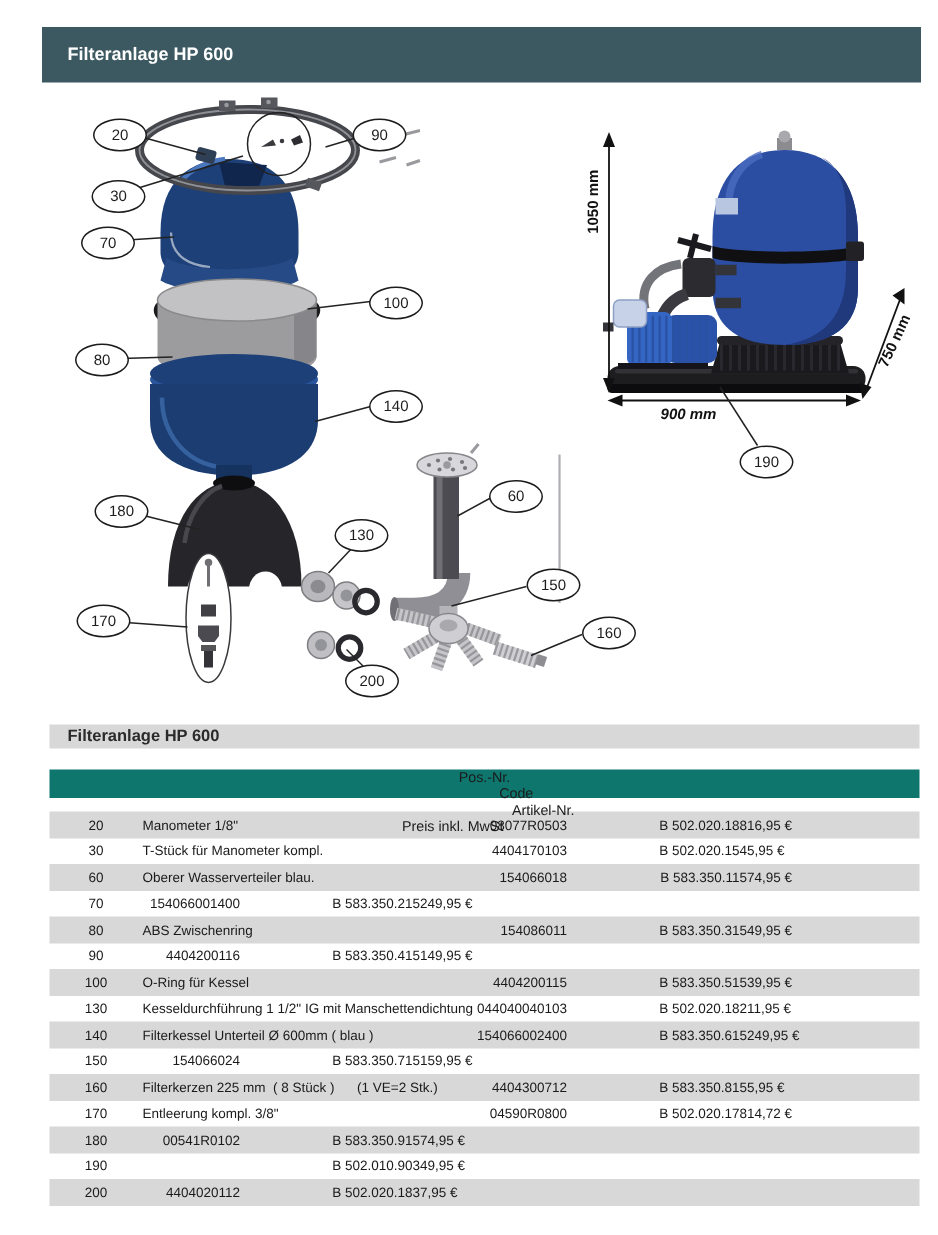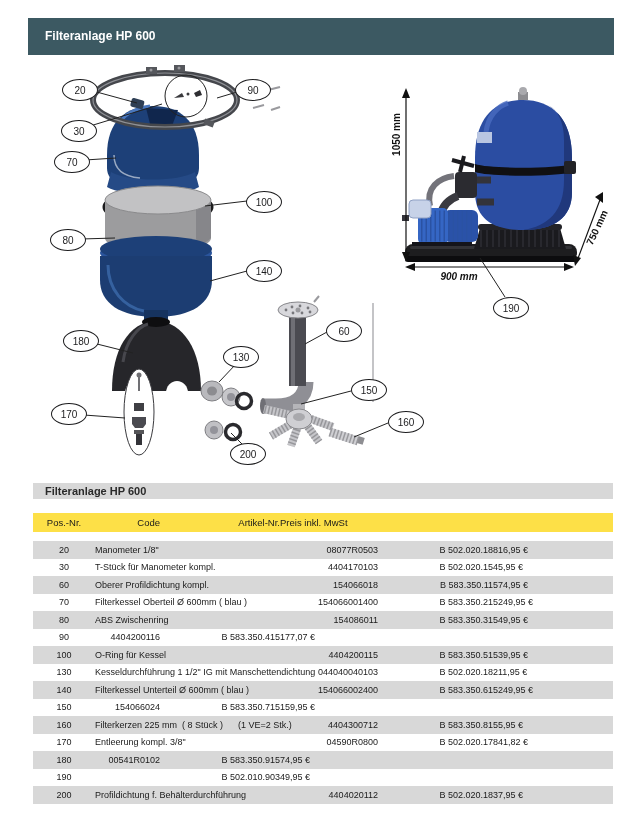--- a/index.html
+++ b/index.html
@@ -22,22 +22,22 @@
   .dim{position:absolute;font-size:10px;font-weight:bold;color:#111;width:56px;text-align:center;z-index:4;}
   #dim-h{left:340px;top:69px;transform:rotate(-90deg);}
   #dim-w{left:403px;top:211px;font-style:italic;}
   #dim-d{left:541px;top:162px;transform:rotate(-65deg);}
   .table-wrap{position:absolute;left:33px;top:483px;width:580px;}
   .tbl-title{
     height:16px;background:#d8d8d8;font-size:11px;font-weight:bold;line-height:16px;
     padding-left:12px;color:#2a2a2a;box-sizing:border-box;margin-bottom:14px;
   }
   .thead{
-    height:19px;background:#fde047;display:flex;align-items:center;
-    font-size:9.5px;color:#1a1a1a;margin-bottom:9px;
+    height:19px;background:#0f766e;display:flex;align-items:center;
+    font-size:9.5px;color:#1a1a1a;margin-bottom:9px;flex-direction:column;
   }
   .trow{height:17.5px;display:flex;align-items:center;font-size:9px;color:#1a1a1a;}
   .trow.striped{background:#d8d8d8;}
   .tcell{box-sizing:border-box;}
   .c-pos{width:62px;text-align:center;}
   .c-name{width:218px;text-align:left;white-space:pre;}
   .thead .c-name{text-align:center;}
   .c-code{width:65px;text-align:right;white-space:nowrap;}
   .c-art{width:120px;text-align:right;white-space:nowrap;}
   .c-price{width:110px;padding-right:8px;white-space:nowrap;}
@@ -298,44 +298,43 @@
       </div>
       <div class="trow">
         <div class="tcell c-pos">30</div>
         <div class="tcell c-name">T-Stück für Manometer kompl.</div>
         <div class="tcell c-code">4404170103</div>
         <div class="tcell c-art">B 502.020.154</div>
         <div class="tcell c-price">5,95 €</div>
       </div>
       <div class="trow striped">
         <div class="tcell c-pos">60</div>
-        <div class="tcell c-name">Oberer Profildichtung kompl.</div>
+        <div class="tcell c-name">Oberer Wasserverteiler blau.</div>
         <div class="tcell c-code">154066018</div>
         <div class="tcell c-art">B 583.350.115</div>
         <div class="tcell c-price">74,95 €</div>
       </div>
       <div class="trow">
         <div class="tcell c-pos">70</div>
-        <div class="tcell c-name">Filterkessel Oberteil Ø 600mm ( blau )</div>
         <div class="tcell c-code">154066001400</div>
         <div class="tcell c-art">B 583.350.215</div>
         <div class="tcell c-price">249,95 €</div>
       </div>
       <div class="trow striped">
         <div class="tcell c-pos">80</div>
         <div class="tcell c-name">ABS Zwischenring</div>
         <div class="tcell c-code">154086011</div>
         <div class="tcell c-art">B 583.350.315</div>
         <div class="tcell c-price">49,95 €</div>
       </div>
       <div class="trow">
         <div class="tcell c-pos">90</div>
         <div class="tcell c-code">4404200116</div>
         <div class="tcell c-art">B 583.350.415</div>
-        <div class="tcell c-price">177,07 €</div>
+        <div class="tcell c-price">149,95 €</div>
       </div>
       <div class="trow striped">
         <div class="tcell c-pos">100</div>
         <div class="tcell c-name">O-Ring für Kessel</div>
         <div class="tcell c-code">4404200115</div>
         <div class="tcell c-art">B 583.350.515</div>
         <div class="tcell c-price">39,95 €</div>
       </div>
       <div class="trow">
         <div class="tcell c-pos">130</div>
@@ -362,35 +361,34 @@
         <div class="tcell c-name">Filterkerzen 225 mm  ( 8 Stück )      (1 VE=2 Stk.)</div>
         <div class="tcell c-code">4404300712</div>
         <div class="tcell c-art">B 583.350.815</div>
         <div class="tcell c-price">5,95 €</div>
       </div>
       <div class="trow">
         <div class="tcell c-pos">170</div>
         <div class="tcell c-name">Entleerung kompl. 3/8"</div>
         <div class="tcell c-code">04590R0800</div>
         <div class="tcell c-art">B 502.020.178</div>
-        <div class="tcell c-price">41,82 €</div>
+        <div class="tcell c-price">14,72 €</div>
       </div>
       <div class="trow striped">
         <div class="tcell c-pos">180</div>
         <div class="tcell c-code">00541R0102</div>
         <div class="tcell c-art">B 583.350.915</div>
         <div class="tcell c-price">74,95 €</div>
       </div>
       <div class="trow">
         <div class="tcell c-pos">190</div>
         <div class="tcell c-code"></div>
         <div class="tcell c-art">B 502.010.903</div>
         <div class="tcell c-price">49,95 €</div>
       </div>
       <div class="trow striped">
         <div class="tcell c-pos">200</div>
-        <div class="tcell c-name">Profildichtung f. Behälterdurchführung</div>
         <div class="tcell c-code">4404020112</div>
         <div class="tcell c-art">B 502.020.183</div>
         <div class="tcell c-price">7,95 €</div>
       </div>
     </div>
 </div>
 
 </body></html>

